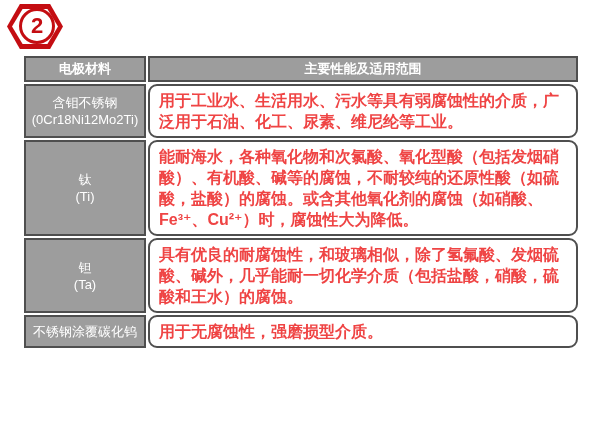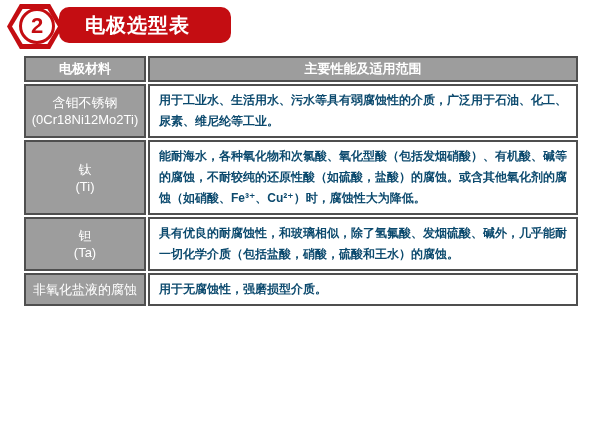--- a/index.html
+++ b/index.html
@@ -74,39 +74,39 @@
     background:#9d9d9d;
     color:#ffffff;
     font-size:13px;font-weight:normal;
     text-align:center;
     vertical-align:middle;
     padding:4px 2px;
     line-height:17px;
   }
   td.desc{
     background:#ffffff;
-    color:#0c4a6e;
-    font-size:12px;font-weight:bold;
+    color:#ef4444;
+    font-size:16px;font-weight:bold;
     text-align:left;
     vertical-align:middle;
     padding:4px 9px;
     line-height:21px;
+    border-radius:9px;
   }
 </style>
 </head>
 <body>
 
 <div class="page">
 
   <div class="header">
     <div class="hexagon">
       <div class="hexagon-inner"></div>
     </div>
     <div class="badge-circle">2</div>
-    <div class="banner">电极选型表</div>
   </div>
 
   <table class="electrode">
     <colgroup>
       <col class="mat-col">
       <col>
     </colgroup>
     <thead>
       <tr>
         <th>电极材料</th>
@@ -135,21 +135,21 @@
     <tr>
       <td class="mat">
         <div class="mat-name">钽</div>
         <div class="mat-code">(Ta)</div>
       </td>
       <td class="desc">具有优良的耐腐蚀性，和玻璃相似，除了氢氟酸、发烟硫酸、碱外，几乎能耐一切化学介质（包括盐酸，硝酸，硫酸和王水）的腐蚀。</td>
     </tr>
 
     <tr>
       <td class="mat">
-        <div class="mat-name">非氧化盐液的腐蚀</div>
+        <div class="mat-name">不锈钢涂覆碳化钨</div>
 
       </td>
       <td class="desc">用于无腐蚀性，强磨损型介质。</td>
     </tr>
 
   </tbody>
   </table>
 
 </div>
 

